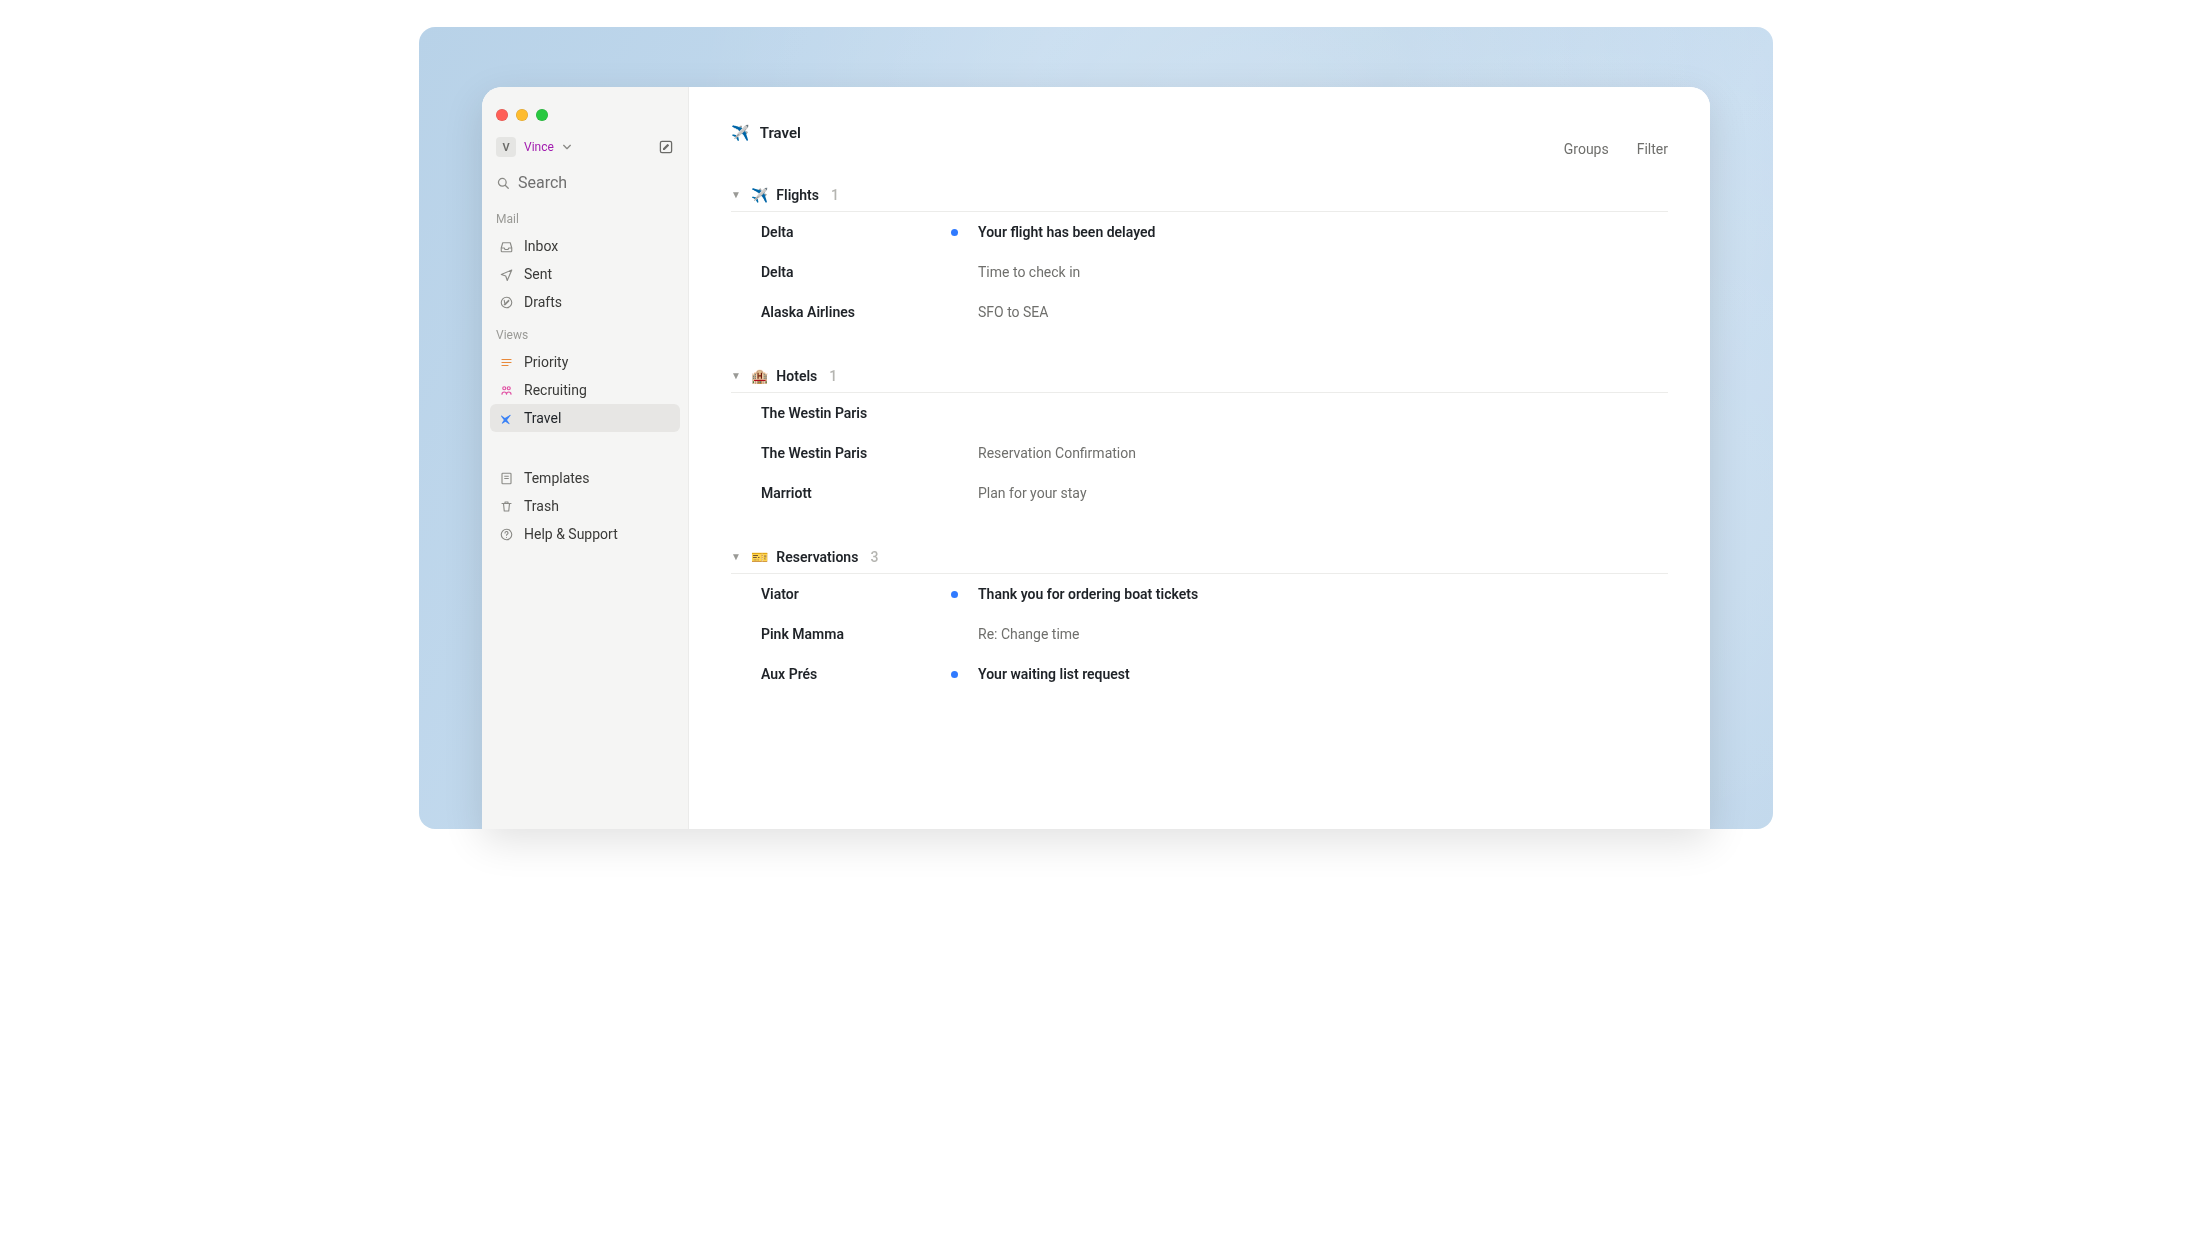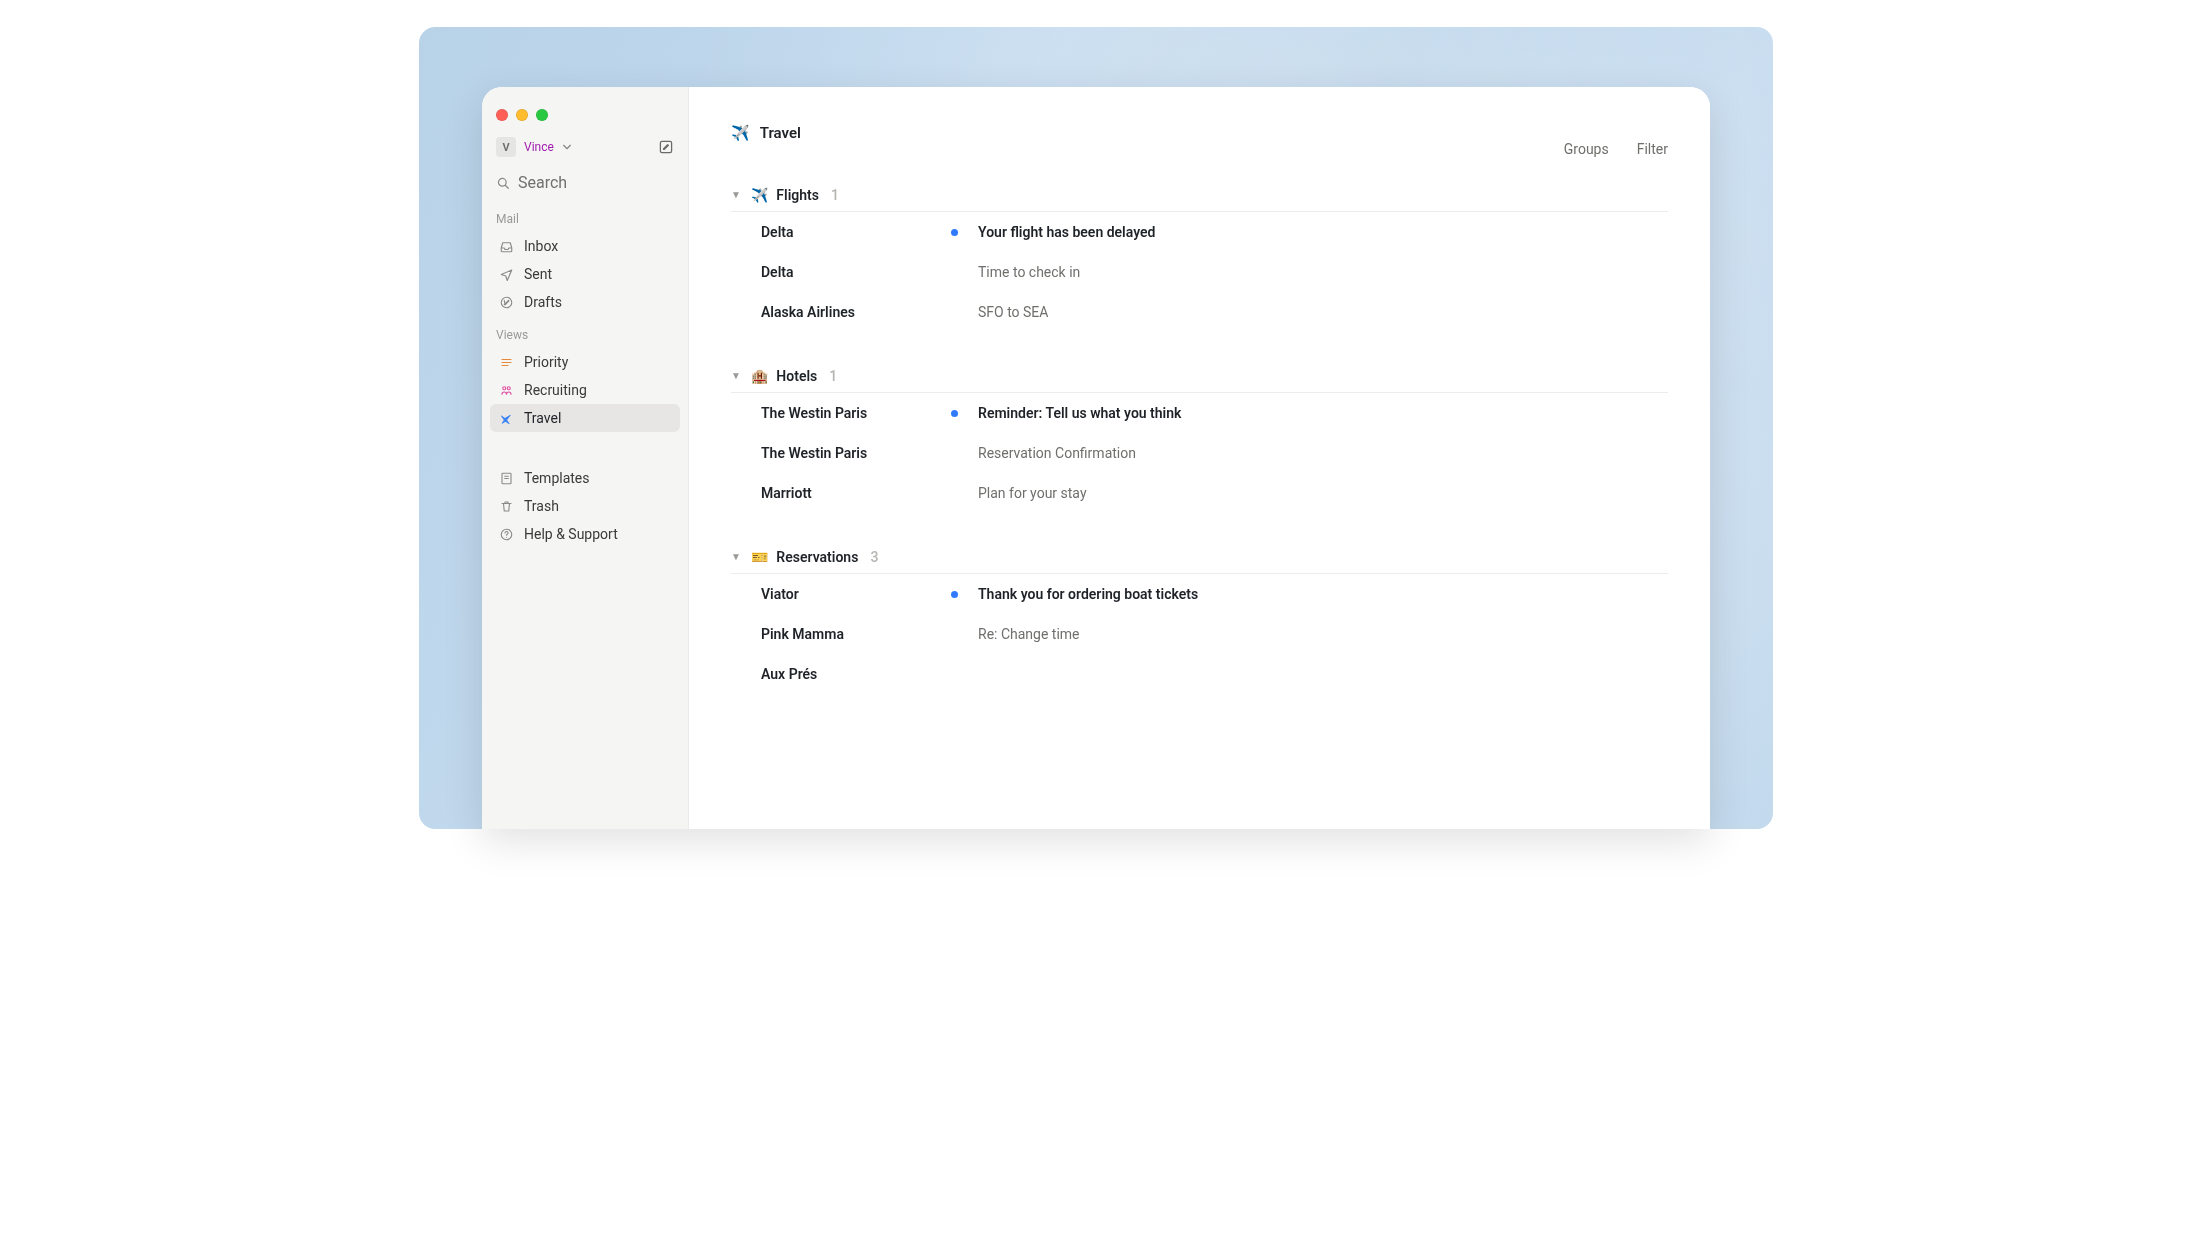--- a/index.html
+++ b/index.html
@@ -320,24 +320,20 @@
               <span class="disclosure">▼</span>
               <span class="group-title">
                 <span>🏨</span>
                 <span>Hotels</span>
               </span>
               <span class="group-count">1</span>
             </div>
             <div class="rows">
               <div class="row">
                 <div class="sender">The Westin Paris</div>
-                <div class="subject-wrap">
-                  <span class="dot"></span>
-                  <span class="subject unread">Reminder: Tell us what you think</span>
-                </div>
               </div>
               <div class="row">
                 <div class="sender">The Westin Paris</div>
                 <div class="subject-wrap">
                   <span class="dot-spacer"></span>
                   <span class="subject read">Reservation Confirmation</span>
                 </div>
               </div>
               <div class="row">
                 <div class="sender">Marriott</div>
@@ -367,20 +363,24 @@
               </div>
               <div class="row">
                 <div class="sender">Pink Mamma</div>
                 <div class="subject-wrap">
                   <span class="dot-spacer"></span>
                   <span class="subject read">Re: Change time</span>
                 </div>
               </div>
               <div class="row">
                 <div class="sender">Aux Prés</div>
+                <div class="subject-wrap">
+                  <span class="dot"></span>
+                  <span class="subject unread">Your waiting list request</span>
+                </div>
               </div>
             </div>
           </div>
         </div>
     </main>
 
   </div>
 </div>
 
 </body></html>

